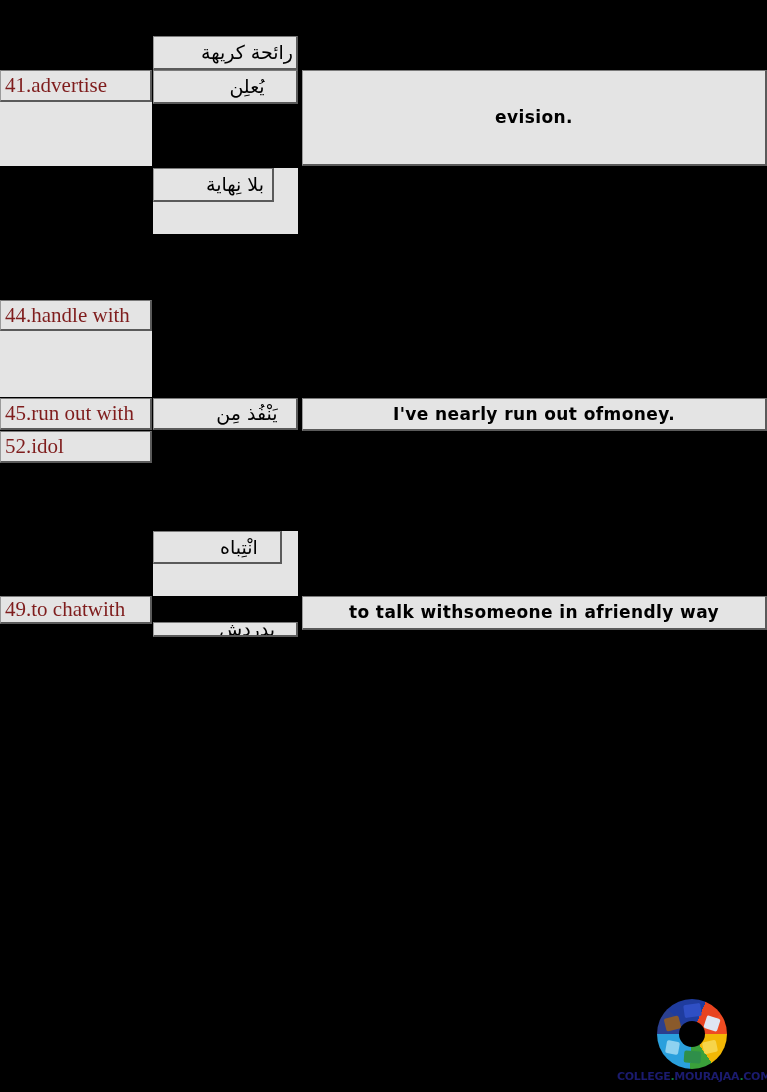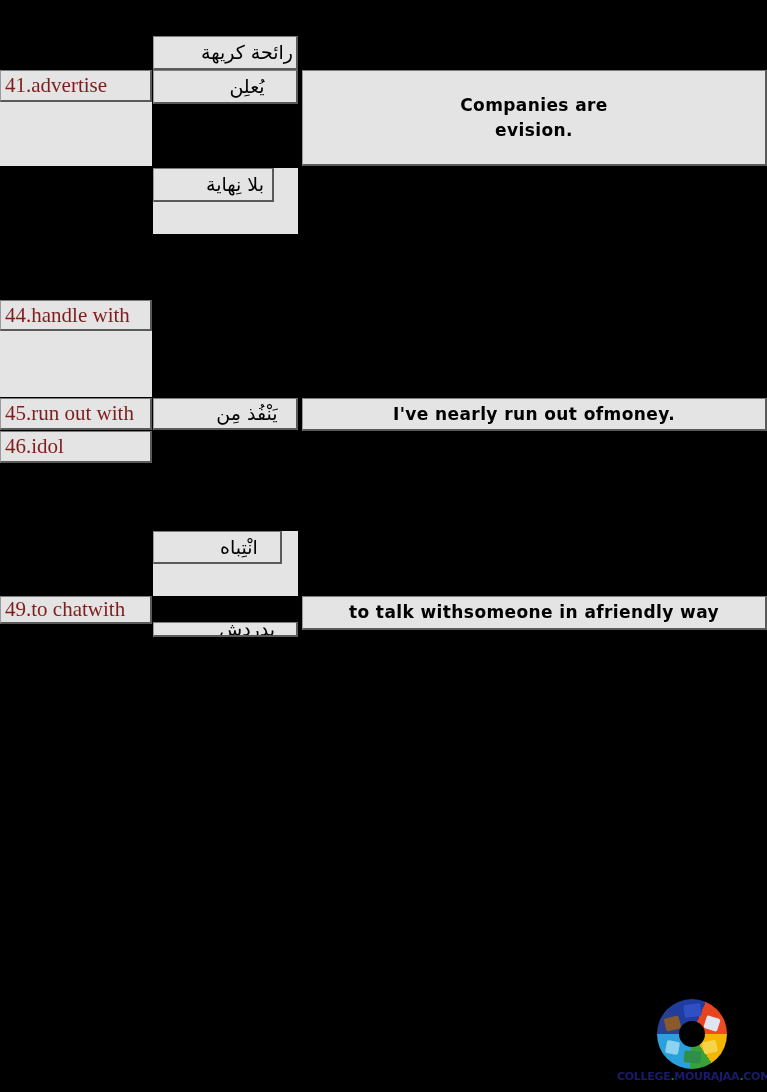--- a/index.html
+++ b/index.html
@@ -139,42 +139,41 @@
 <div class="blk" style="left:0px; top:70px; width:152px; height:96px;"></div>
 
 <div class="cell c1" style="left:0px; top:70px; width:152px; height:32px;">41.advertise</div>
 
 <div class="blk" style="left:0px; top:300px; width:152px; height:97px;"></div>
 
 <div class="cell c1" style="left:0px; top:300px; width:152px; height:31px;">44.handle with</div>
 
 <div class="cell c1" style="left:0px; top:398px; width:152px; height:32px;">45.run out with</div>
 
-<div class="cell c1" style="left:0px; top:431px; width:152px; height:32px;">46.idol</div>
+<div class="cell c1" style="left:0px; top:431px; width:152px; height:32px;">52.idol</div>
 
 <div class="cell c1" style="left:0px; top:596px; width:152px; height:28px;">49.to chatwith</div>
 
 <div class="cell c2" style="left:153px; top:36px; width:145px; height:34px;">رائحة كريهة</div>
 
 <div class="cell c2" style="left:153px; top:70px; width:145px; height:34px;">يُعلِن</div>
 
 <div class="blk" style="left:153px; top:168px; width:145px; height:66px;"></div>
 
 <div class="cell c2" style="left:153px; top:168px; width:121px; height:34px;">بلا نِهاية</div>
 
 <div class="cell c2" style="left:153px; top:398px; width:145px; height:32px;">يَنْفُذ مِن</div>
 
 <div class="blk" style="left:153px; top:531px; width:145px; height:65px;"></div>
 
 <div class="cell c2" style="left:153px; top:531px; width:129px; height:33px;">انْتِباه</div>
 
 <div class="cell c2" style="left:153px; top:622px; width:145px; height:15px;">يدردش</div>
 
 <div class="cell c3 multiline" style="left:302px; top:70px; width:465px; height:96px; flex-direction:column; justify-content:center;">
-  <span>Companies are</span>
   <span>evision.</span>
 </div>
 
 <div class="cell c3" style="left:302px; top:398px; width:465px; height:33px;">I've nearly run out ofmoney.</div>
 
 <div class="cell c3" style="left:302px; top:596px; width:465px; height:34px;">to talk withsomeone in afriendly way</div>
 
 <div id="watermark">
   <div id="logo-ring">
     <div class="ring"></div>

